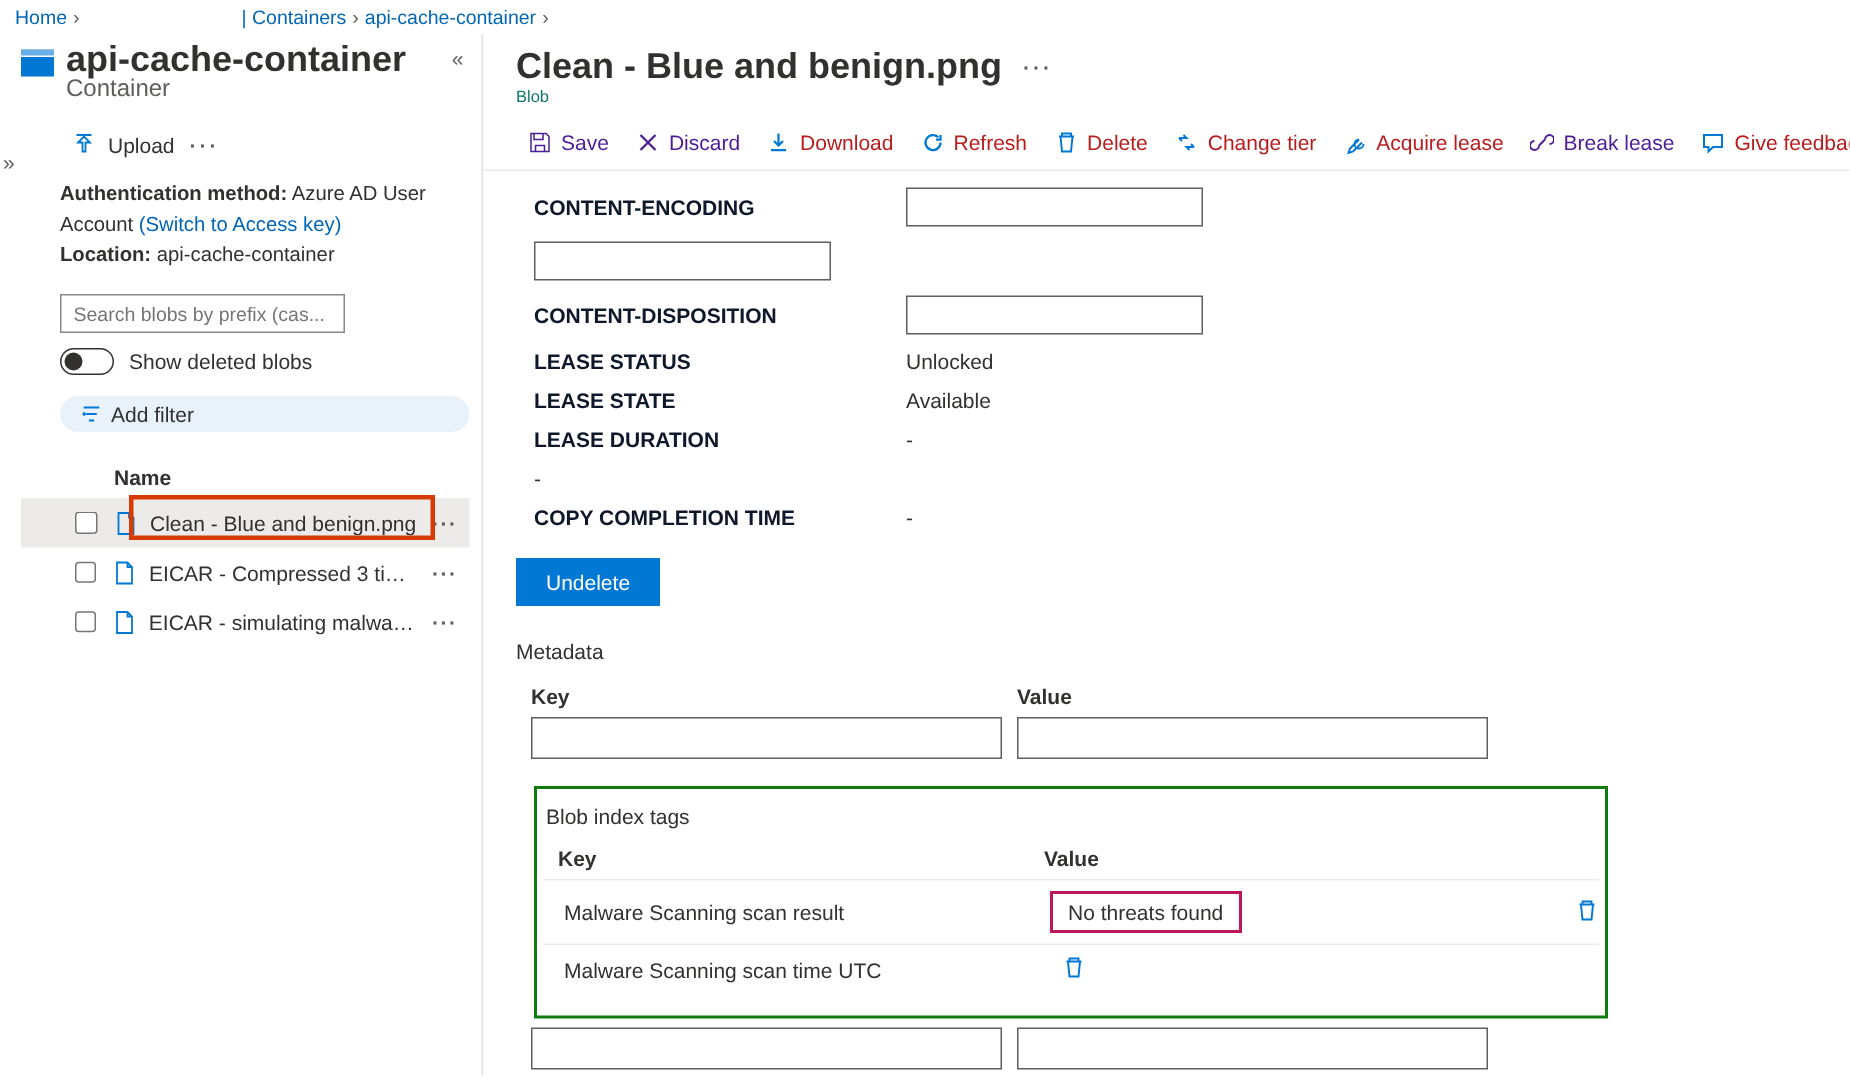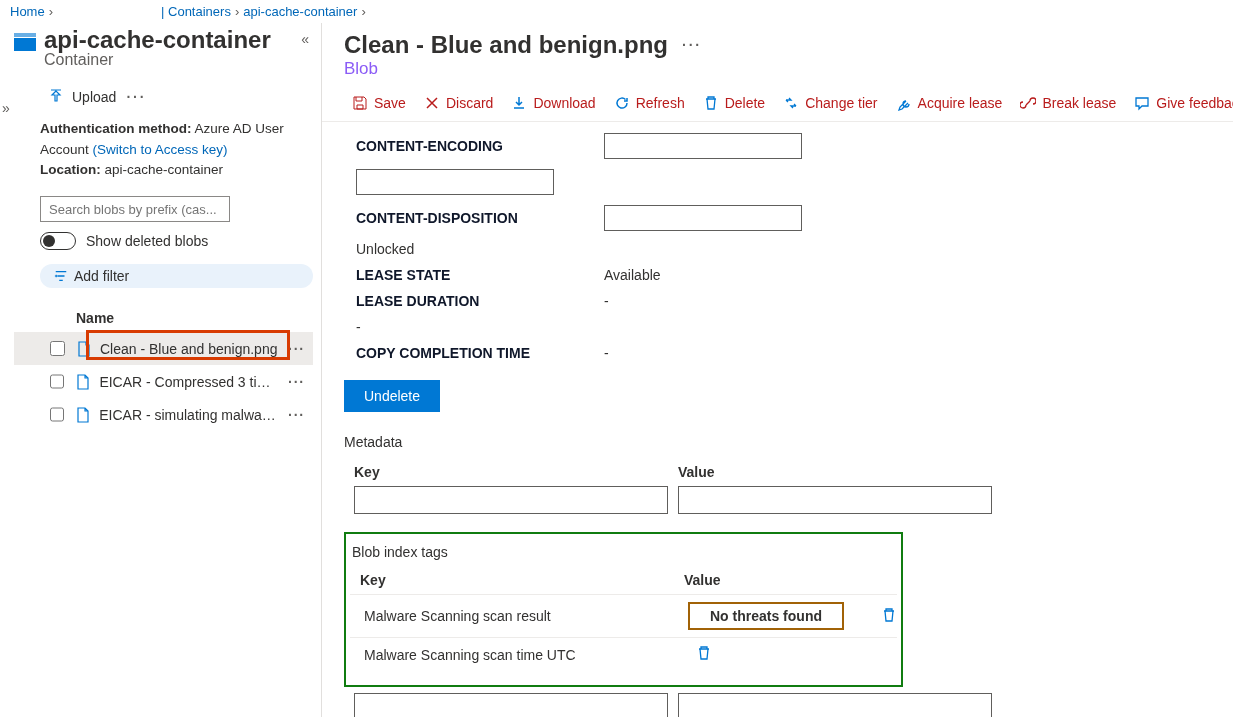--- a/index.html
+++ b/index.html
@@ -33,47 +33,47 @@
   .blob-row.selected { background:#edebe9;}
   .blob-row input[type=checkbox]{width:15px;height:15px;}
   .file-icon{display:inline-flex;width:16px;height:16px;color:#0078d4;flex-shrink:0;}
   .blob-name{white-space:nowrap;overflow:hidden;text-overflow:ellipsis;max-width:185px;}
   .row-more{margin-left:auto;margin-right:4px;color:#605e5c;cursor:pointer;letter-spacing:1px;font-weight:700;}
   .red-box{position:absolute;left:72px;top:-2px;width:204px;height:30px;border:3px solid #d83b01;pointer-events:none;}
   
   .right-pane { flex:1; display:flex; flex-direction:column; position:relative;}
   .right-header { padding:8px 22px 4px 22px; display:flex; align-items:flex-start;}
   .right-title { font-size:24px; font-weight:600; }
-  .right-sub { font-size:17px; color:#8b5cf6;}
+  .right-sub { font-size:11px; color:#0f766e;}
   .header-more { margin-left:14px; color:#605e5c; cursor:pointer; letter-spacing:2px; font-weight:700; padding-top:6px;}
   .close-btn { margin-left:auto; font-size:18px; color:#605e5c; cursor:pointer; padding:2px 6px;}
   .toolbar { display:flex; gap:2px; padding:8px 22px 6px 22px; border-bottom:1px solid #edebe9; flex-wrap:nowrap;}
   .tbtn { display:flex; align-items:center; gap:6px; padding:4px 8px; cursor:pointer; color:#b91c1c; white-space:nowrap;}
-  .tbtn.disabled { color:#b91c1c; cursor:default;}
+  .tbtn.disabled { color:#4c1d95; cursor:default;}
   .tbtn svg { width:16px; height:16px; }
   .tbtn .ic-blue{color:#0078d4;}
   .scroll-area { flex:1; overflow-y:scroll; padding:0 22px 20px 22px;}
   .prop-row{display:flex;align-items:center;padding:5px 0;}
   .prop-key{width:248px;color:#0f172a;font-size:14px;font-weight:bold;}
   .prop-val{color:#323130;}
   .prop-input{width:198px;height:26px;border:1px solid #605e5c;}
   .undelete-btn{background:#0078d4;color:#fff;border:none;padding:8px 20px;font-size:14px;margin:14px 0 18px 0;cursor:pointer;}
   .section-label{font-size:14px;color:#323130;margin:4px 0 10px 0;}
   .kv-header{display:flex;padding:4px 0 6px 10px;font-weight:600;}
   .kv-header .k{width:324px;}
   .kv-input-row{display:flex;gap:10px;padding:0 0 12px 10px;}
   .kv-input{height:28px;border:1px solid #605e5c;}
   .kv-input.k{width:314px;}
   .kv-input.v{width:314px;}
-  .green-box{border:2px solid #107c10;padding:10px 4px 14px 4px;margin-top:6px;width:559px;}
+  .green-box{border:2px solid #107c10;padding:10px 4px 14px 4px;margin-top:6px;width:716px;margin-left:12px;}
   .green-label{padding-left:2px;margin-bottom:8px;}
   .tag-row{display:flex;align-items:center;padding:7px 0 7px 14px;border-top:1px solid #edebe9;}
   .tag-row .k{width:324px;}
   .tag-row .v{flex:1;}
-  .small-green{display:inline-block;border:2px solid #a16207;padding:4px 20px;font-weight:bold;}
+  .small-green{display:inline-block;border:2px solid #be185d;padding:4px 10px;}
   .trash{color:#0078d4;cursor:pointer;margin-left:8px;}
   
   .scroll-area::-webkit-scrollbar{width:14px;}
   .scroll-area::-webkit-scrollbar-thumb{background:#c8c6c4;border-radius:7px;}
   .scroll-area::-webkit-scrollbar-track{background:#f3f2f1;}
 </style>
 </head>
 <body>
 
 <div class="breadcrumbs">
@@ -241,20 +241,21 @@
             <input class="prop-input" style="">
           </div>
           <div class="prop-row">
             <input class="prop-input" style="">
           </div>
           <div class="prop-row">
             <div class="prop-key">CONTENT-DISPOSITION</div>
             <input class="prop-input" style="">
           </div>
           <div class="prop-row">
+            <div class="prop-key">LEASE STATUS</div>
             <div class="prop-val">Unlocked</div>
           </div>
           <div class="prop-row">
             <div class="prop-key">LEASE STATE</div>
             <div class="prop-val">Available</div>
           </div>
           <div class="prop-row">
             <div class="prop-key">LEASE DURATION</div>
             <div class="prop-val">-</div>
           </div>

